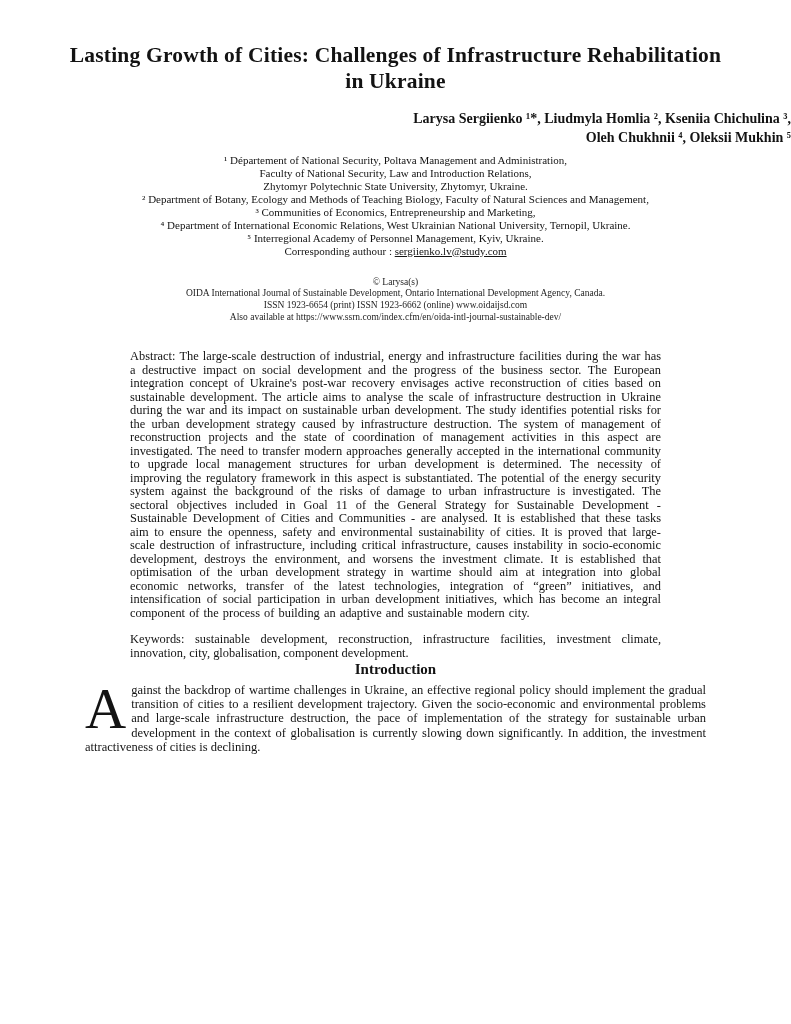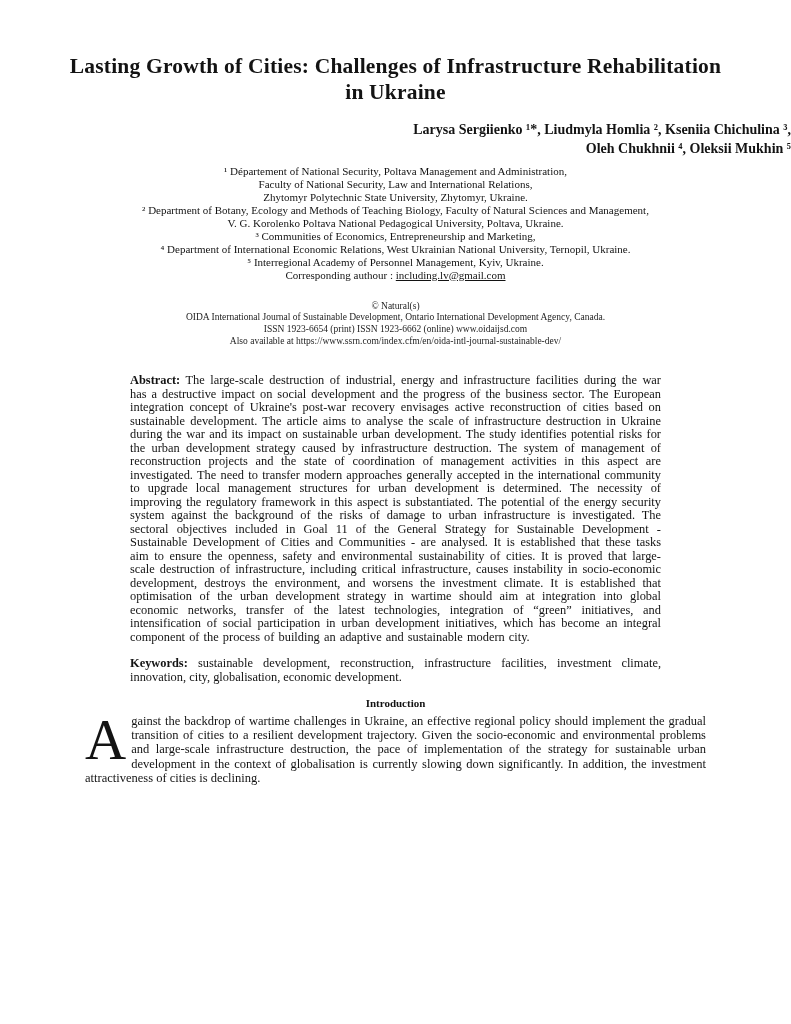--- a/index.html
+++ b/index.html
@@ -10,21 +10,21 @@
   .page {
     position: relative;
     width: 791px;
     height: 1024px;
     margin: 0 auto;
     background: #ffffff;
     color: #131313;
     font-family: "Liberation Serif", "DejaVu Serif", serif;
     overflow: hidden;
     box-sizing: border-box;
-    padding-top: 53px;
+    padding-top: 42px;
   }
   .center { text-align: center; }
 
   .paper-title {
     font-size: 21.5px;
     font-weight: bold;
     line-height: 1.22;
     margin: 0 60px 16px 60px;
     letter-spacing: 0.2px;
   }
@@ -56,33 +56,32 @@
     color: #1c1c1c;
   }
   .abstract-block {
     width: 531px;
     margin: 26px auto 0 auto;
     font-size: 12.4px;
     line-height: 1.09;
     text-align: justify;
     word-spacing: 1px;
   }
-  .bold { font-weight: bold; }
+  .bold { font-weight: normal; }
   .keywords-block {
     width: 531px;
     margin: 13px auto 0 auto;
     font-size: 12.4px;
     line-height: 1.12;
     text-align: justify;
   }
   .section-heading {
-    font-size: 11px;
+    font-size: 15px;
     font-weight: bold;
     text-align: center;
-    margin-top: 12px;
     margin-bottom: 5px;
   }
   .body-text {
     width: 621px;
     margin: 0 auto;
     font-size: 12.5px;
     line-height: 1.13;
     text-align: justify;
   }
   .body-text p { margin: 0 0 11px 0; }
@@ -102,45 +101,44 @@
 
   <h1 class="paper-title center">Lasting Growth of Cities: Challenges of Infrastructure Rehabilitation in Ukraine</h1>
 
   <div class="authors center">
     <div>Larysa Sergiienko ¹*, Liudmyla Homlia ², Kseniia Chichulina ³,</div>
     <div>Oleh Chukhnii ⁴, Oleksii Mukhin ⁵</div>
   </div>
 
   <div class="affiliations center">
     <div>¹ Département of National Security, Poltava Management and Administration,</div>
-    <div>Faculty of National Security, Law and International Relations,</div>
+    <div>Faculty of National Security, Law and Introduction Relations,</div>
     <div>Zhytomyr Polytechnic State University, Zhytomyr, Ukraine.</div>
     <div>² Department of Botany, Ecology and Methods of Teaching Biology, Faculty of Natural Sciences and Management,</div>
-    <div>V. G. Korolenko Poltava National Pedagogical University, Poltava, Ukraine.</div>
     <div>³ Communities of Economics, Entrepreneurship and Marketing,</div>
     <div>⁴ Department of International Economic Relations, West Ukrainian National University, Ternopil, Ukraine.</div>
     <div>⁵ Interregional Academy of Personnel Management, Kyiv, Ukraine.</div>
     <div class="correspondence">
-      <span>Corresponding authour : </span><a href="#" class="email">including.lv@gmail.com</a>
+      <span>Corresponding authour : </span><a href="#" class="email">sergiienko.lv@study.com</a>
     </div>
   </div>
 
   <div class="copyright center">
-    <div>© Natural(s)</div>
+    <div>© Larysa(s)</div>
     <div>OIDA International Journal of Sustainable Development, Ontario International Development Agency, Canada.</div>
     <div>ISSN 1923-6654 (print) ISSN 1923-6662 (online) www.oidaijsd.com</div>
     <div>Also available at https://www.ssrn.com/index.cfm/en/oida-intl-journal-sustainable-dev/</div>
   </div>
 
   <div class="abstract-block">
     <span class="bold">Abstract:</span><span> The large-scale destruction of industrial, energy and infrastructure facilities during the war has a destructive impact on social development and the progress of the business sector. The European integration concept of Ukraine's post-war recovery envisages active reconstruction of cities based on sustainable development. The article aims to analyse the scale of infrastructure destruction in Ukraine during the war and its impact on sustainable urban development. The study identifies potential risks for the urban development strategy caused by infrastructure destruction. The system of management of reconstruction projects and the state of coordination of management activities in this aspect are investigated. The need to transfer modern approaches generally accepted in the international community to upgrade local management structures for urban development is determined. The necessity of improving the regulatory framework in this aspect is substantiated. The potential of the energy security system against the background of the risks of damage to urban infrastructure is investigated. The sectoral objectives included in Goal 11 of the General Strategy for Sustainable Development - Sustainable Development of Cities and Communities - are analysed. It is established that these tasks aim to ensure the openness, safety and environmental sustainability of cities. It is proved that large-scale destruction of infrastructure, including critical infrastructure, causes instability in socio-economic development, destroys the environment, and worsens the investment climate. It is established that optimisation of the urban development strategy in wartime should aim at integration into global economic networks, transfer of the latest technologies, integration of “green” initiatives, and intensification of social participation in urban development initiatives, which has become an integral component of the process of building an adaptive and sustainable modern city.</span>
   </div>
 
   <div class="keywords-block">
-    <span class="bold">Keywords:</span><span> sustainable development, reconstruction, infrastructure facilities, investment climate, innovation, city, globalisation, economic development.</span>
+    <span class="bold">Keywords:</span><span> sustainable development, reconstruction, infrastructure facilities, investment climate, innovation, city, globalisation, component development.</span>
   </div>
 
   <div class="section-heading">Introduction</div>
 
   <div class="body-text">
     <p><span class="dropcap">A</span><span>gainst the backdrop of wartime challenges in Ukraine, an effective regional policy should implement the gradual transition of cities to a resilient development trajectory. Given the socio-economic and environmental problems and large-scale infrastructure destruction, the pace of implementation of the strategy for sustainable urban development in the context of globalisation is currently slowing down significantly. In addition, the investment attractiveness of cities is declining.</span></p>
   </div>
 
 </div>
 

